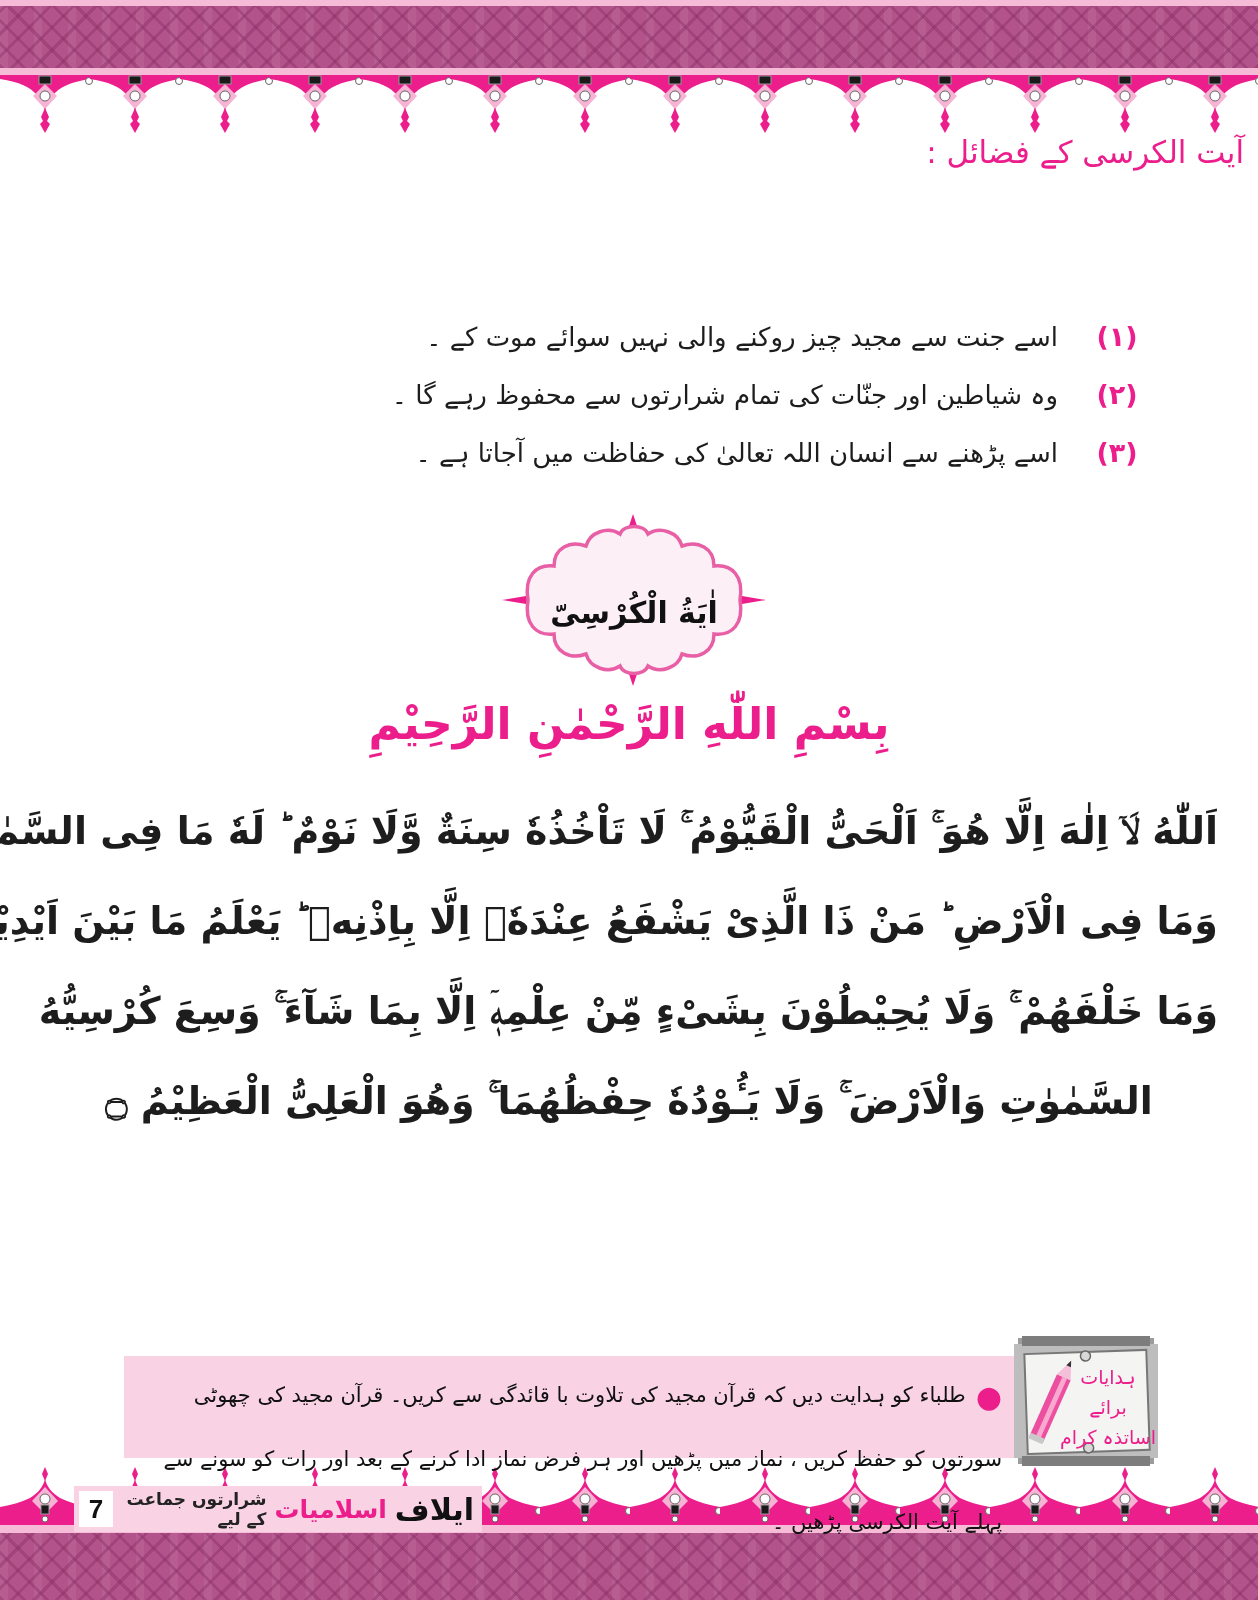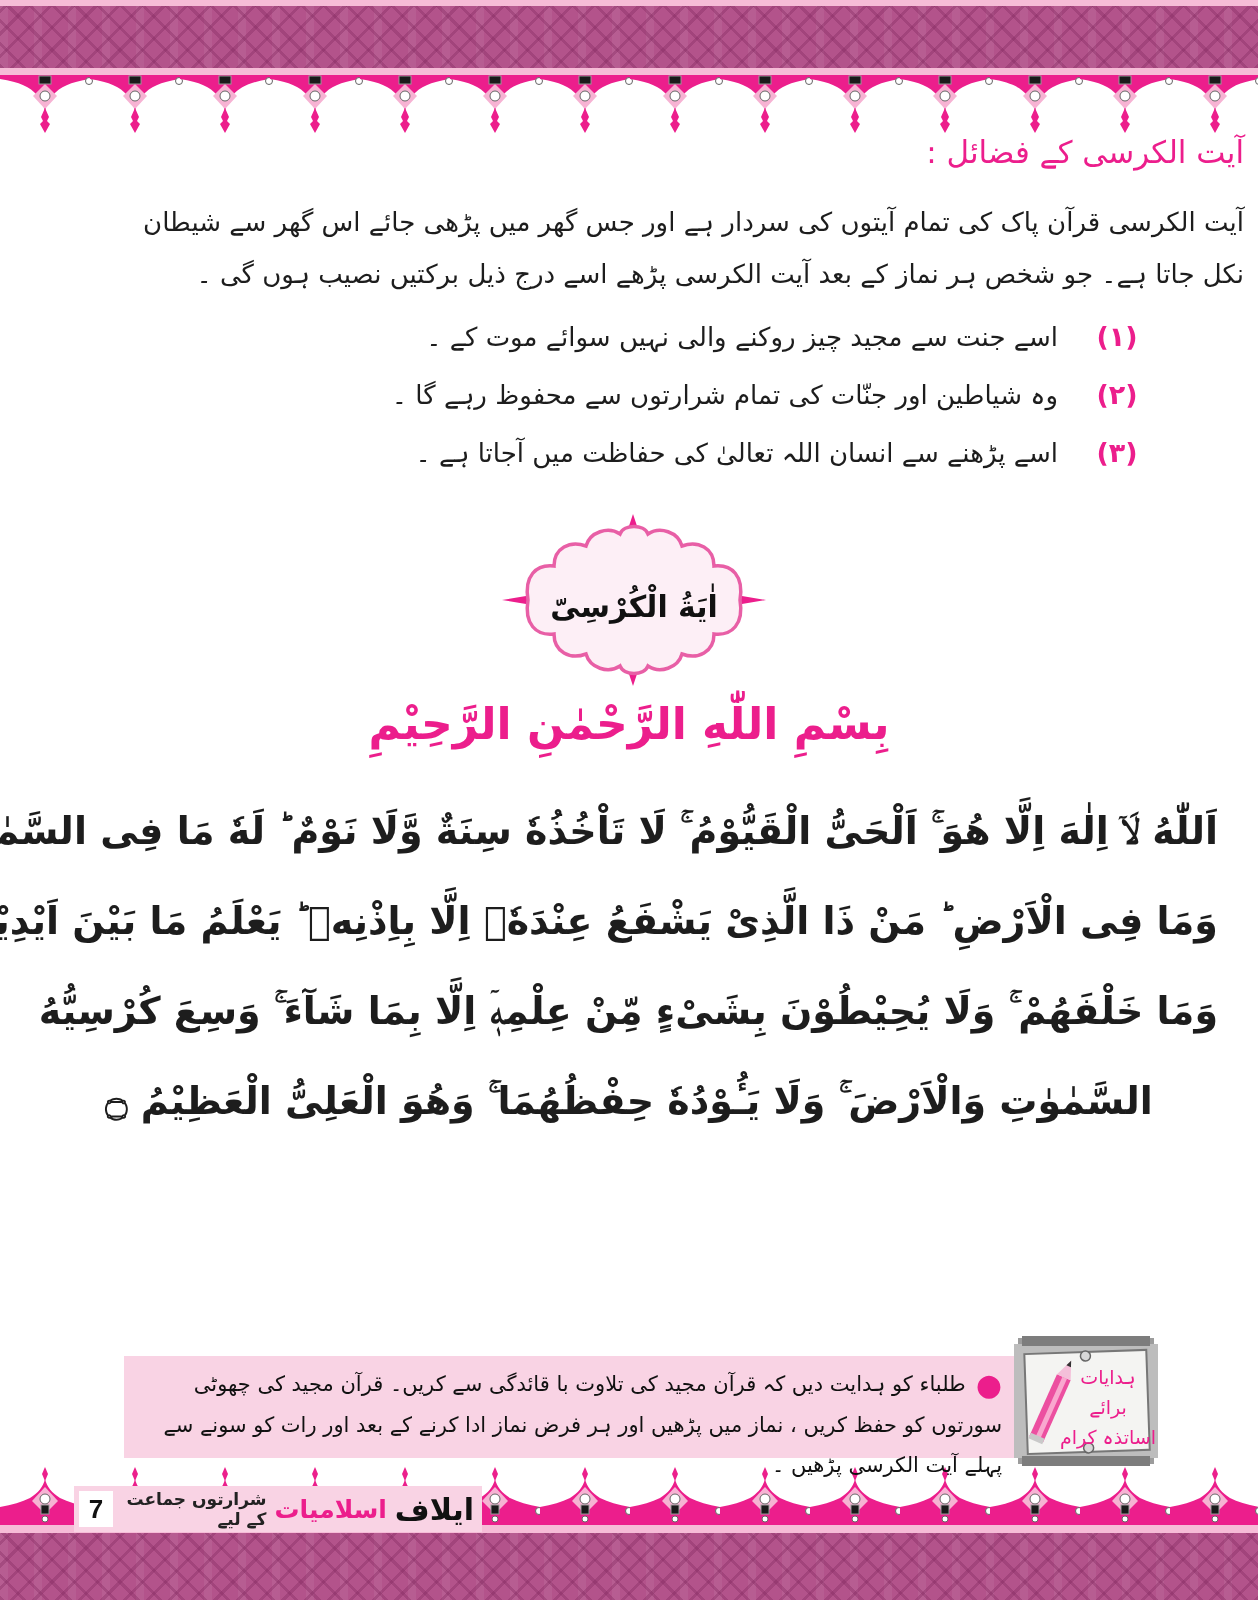--- a/index.html
+++ b/index.html
@@ -53,21 +53,21 @@
     direction:rtl;text-align:right;color:var(--text-dark);
     font-size:26px;line-height:52px;font-weight:500;
   }
   .points{position:absolute;top:316px;right:110px;left:250px;z-index:4;direction:rtl;}
   .point-row{display:flex;direction:rtl;align-items:baseline;margin-bottom:16px;line-height:42px;}
   .point-num{color:var(--accent-pink);font-size:27px;font-weight:bold;width:62px;flex:0 0 62px;text-align:center;}
   .point-text{color:var(--text-dark);font-size:26px;margin-right:28px;}
 
   .medallion{position:absolute;top:512px;left:498px;width:272px;height:176px;z-index:4;}
   .medallion-label{
-    position:absolute;top:6px;left:0;width:100%;height:100%;
+    position:absolute;top:12px;left:0;width:100%;height:100%;
     display:flex;align-items:center;justify-content:center;
     direction:rtl;color:#111;font-size:30px;font-weight:bold;
   }
   .bismillah{
     position:absolute;top:698px;left:0;width:1258px;z-index:4;
     text-align:center;direction:rtl;color:var(--accent-pink);
     font-size:44px;font-weight:bold;
   }
   .ayat{position:absolute;top:786px;left:40px;right:40px;z-index:4;direction:rtl;}
   .ayat-line{
@@ -76,21 +76,21 @@
     white-space:nowrap;
   }
 
   
   .note-box{
     position:absolute;left:124px;top:1356px;width:896px;height:102px;z-index:4;
     background:var(--box-bg);
     direction:rtl;padding:8px 18px 8px 30px;
   }
   .note-bullet{color:var(--accent-pink);font-size:30px;vertical-align:middle;margin-left:10px;}
-  .note-text{color:#111;font-size:21px;line-height:40px;text-align:right;}
+  .note-text{color:#111;font-size:21px;line-height:63px;text-align:right;}
   .notepad{position:absolute;left:1010px;top:1334px;width:152px;height:134px;z-index:5;}
   .notepad-tag{
     position:absolute;top:28px;right:6px;width:96px;z-index:6;
     direction:rtl;text-align:center;color:var(--accent-pink);
     font-size:19px;font-weight:normal;line-height:30px;
   }
 
   
   .brand-strip{
     position:absolute;left:74px;top:1486px;width:408px;height:46px;z-index:6;
@@ -141,21 +141,20 @@
       <use href="#pend" x="720"></use>
         <use href="#pend" x="810"></use>
         <use href="#pend" x="900"></use>
         <use href="#pend" x="990"></use>
       <use href="#pend" x="1080"></use>
         <use href="#pend" x="1170"></use>
     </svg>
   </div>
 
   <h1 class="heading">آیت الکرسی کے فضائل :</h1>
-  <p class="intro">آیت الکرسی قرآن پاک کی تمام آیتوں کی سردار ہے اور جس گھر میں پڑھی جائے اس گھر سے شیطان نکل جاتا ہے۔ جو شخص ہر نماز کے بعد آیت الکرسی پڑھے اسے درج ذیل برکتیں نصیب ہوں گی ۔</p>
 
   <div class="points">
     <div class="point-row">
       <span class="point-num">(۱)</span>
       <span class="point-text">اسے جنت سے مجید چیز روکنے والی نہیں سوائے موت کے ۔</span>
     </div>
     <div class="point-row">
       <span class="point-num">(۲)</span>
       <span class="point-text">وہ شیاطین اور جنّات کی تمام شرارتوں سے محفوظ رہے گا ۔</span>
     </div>

